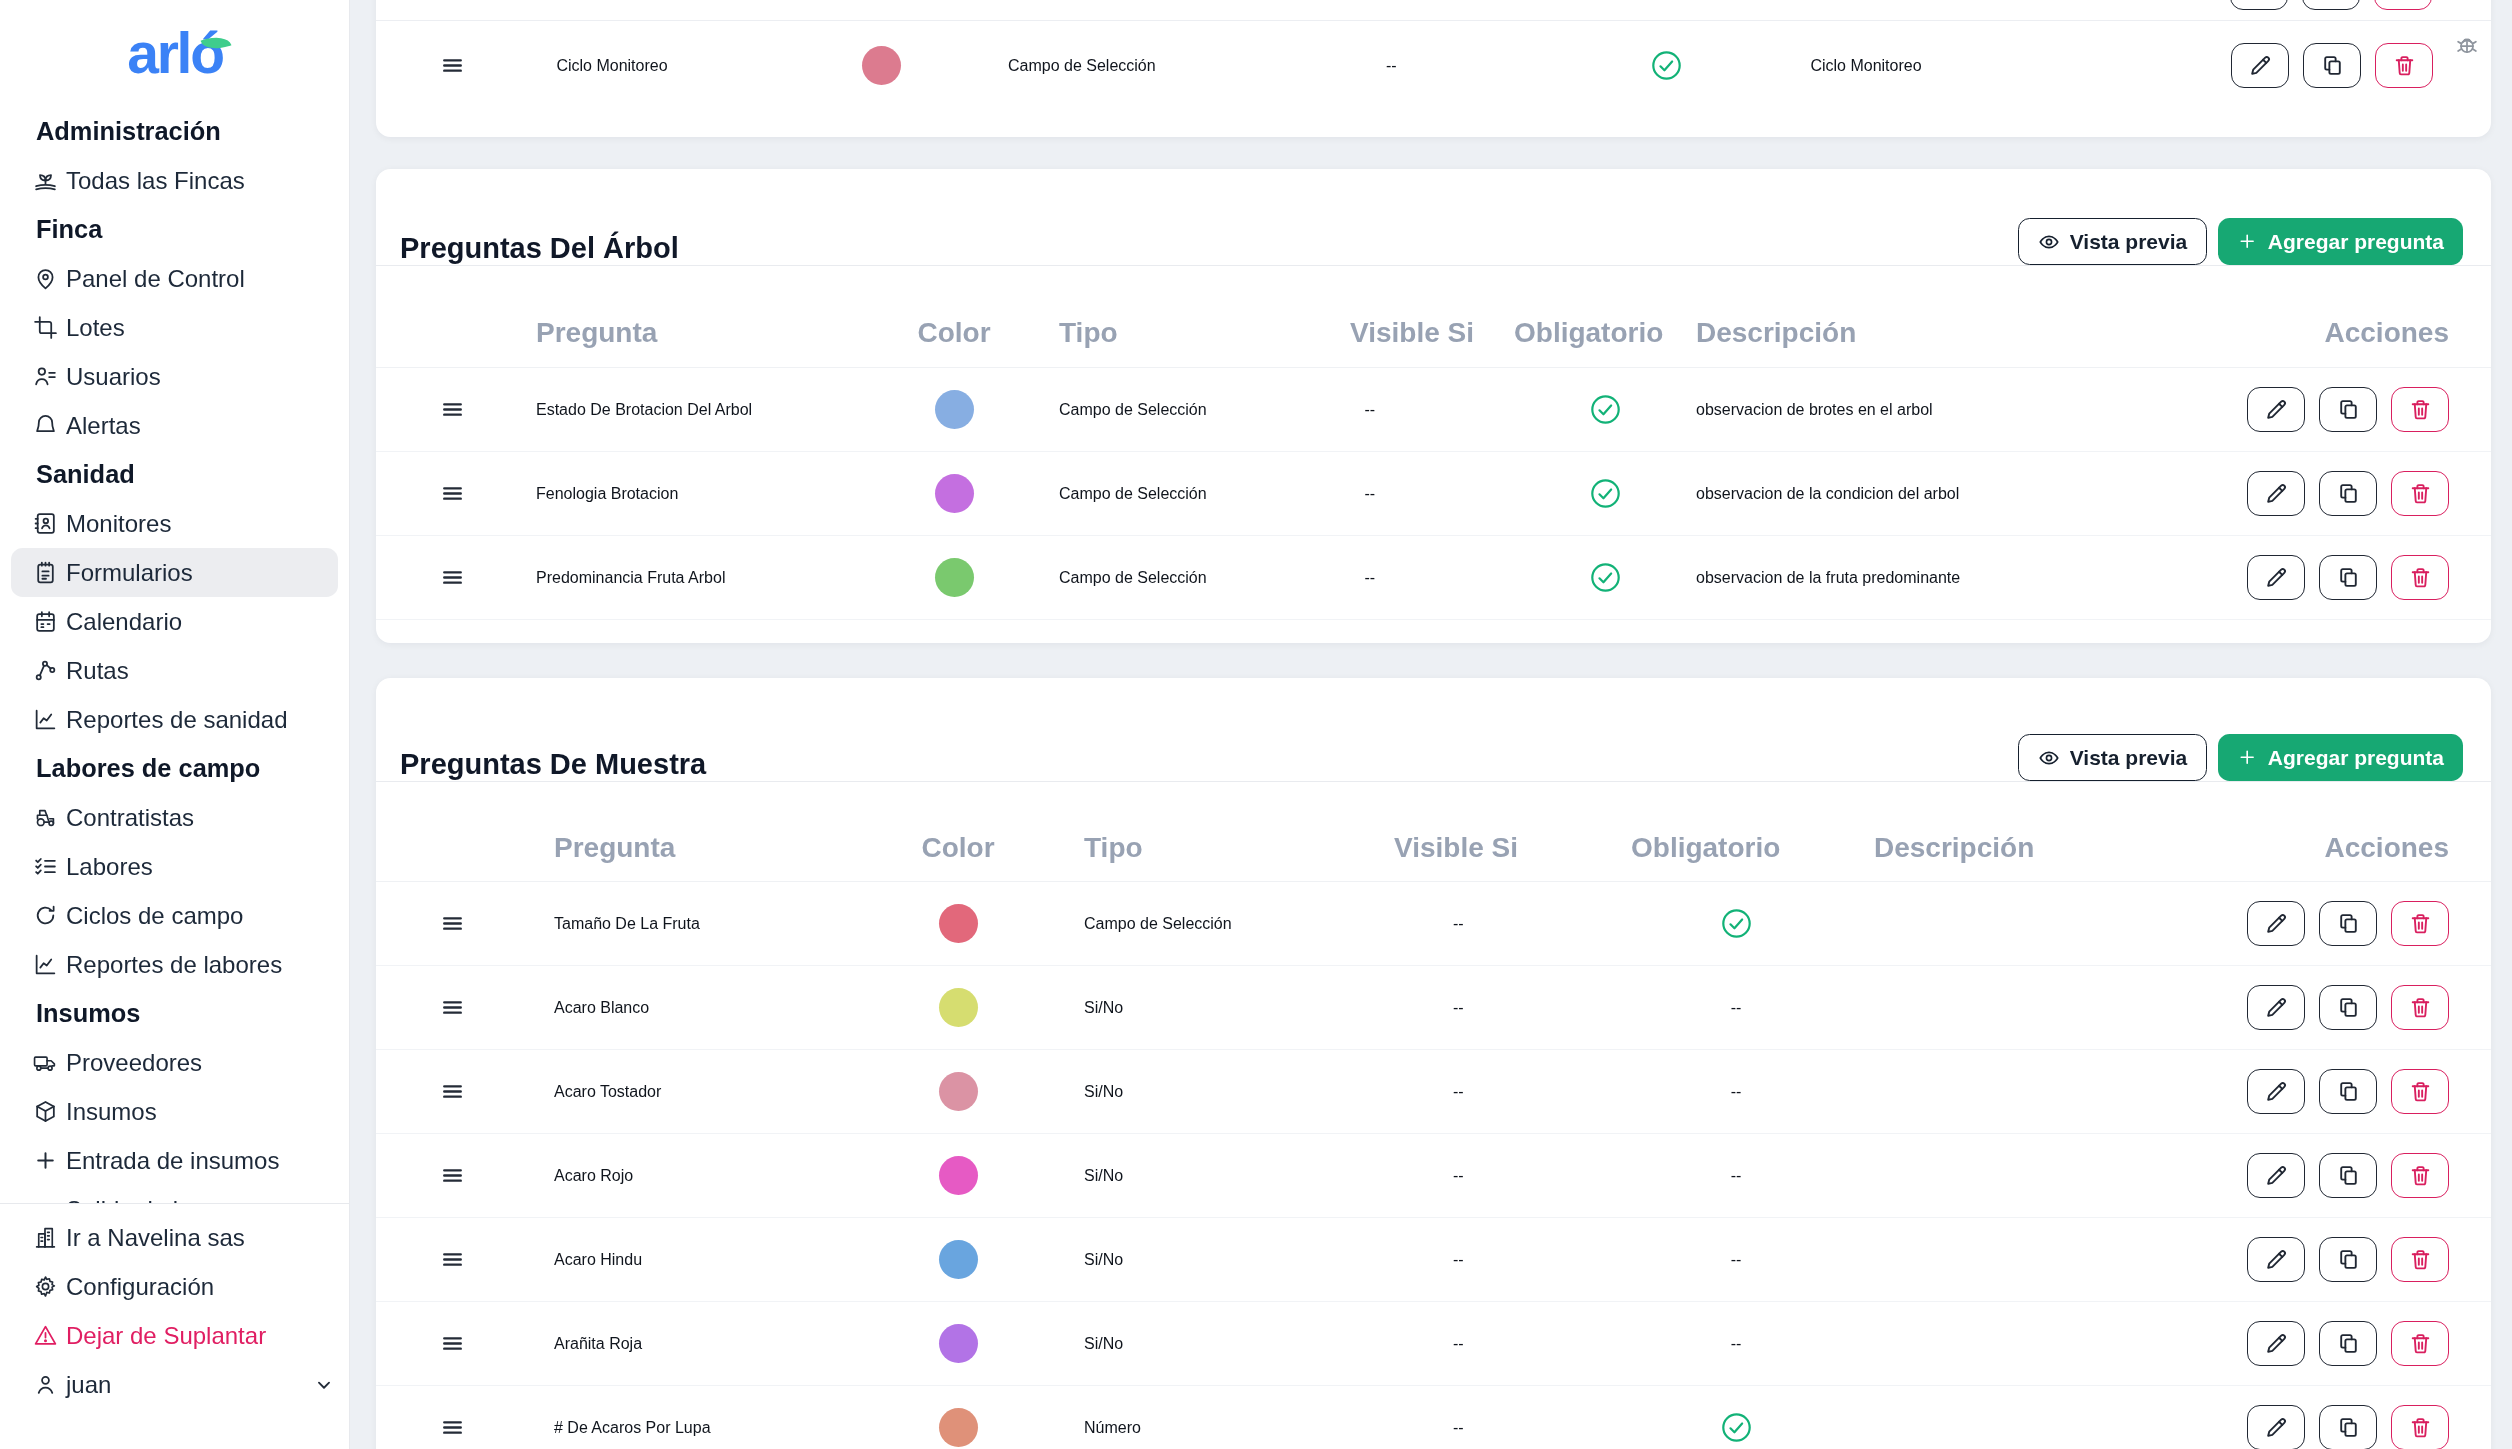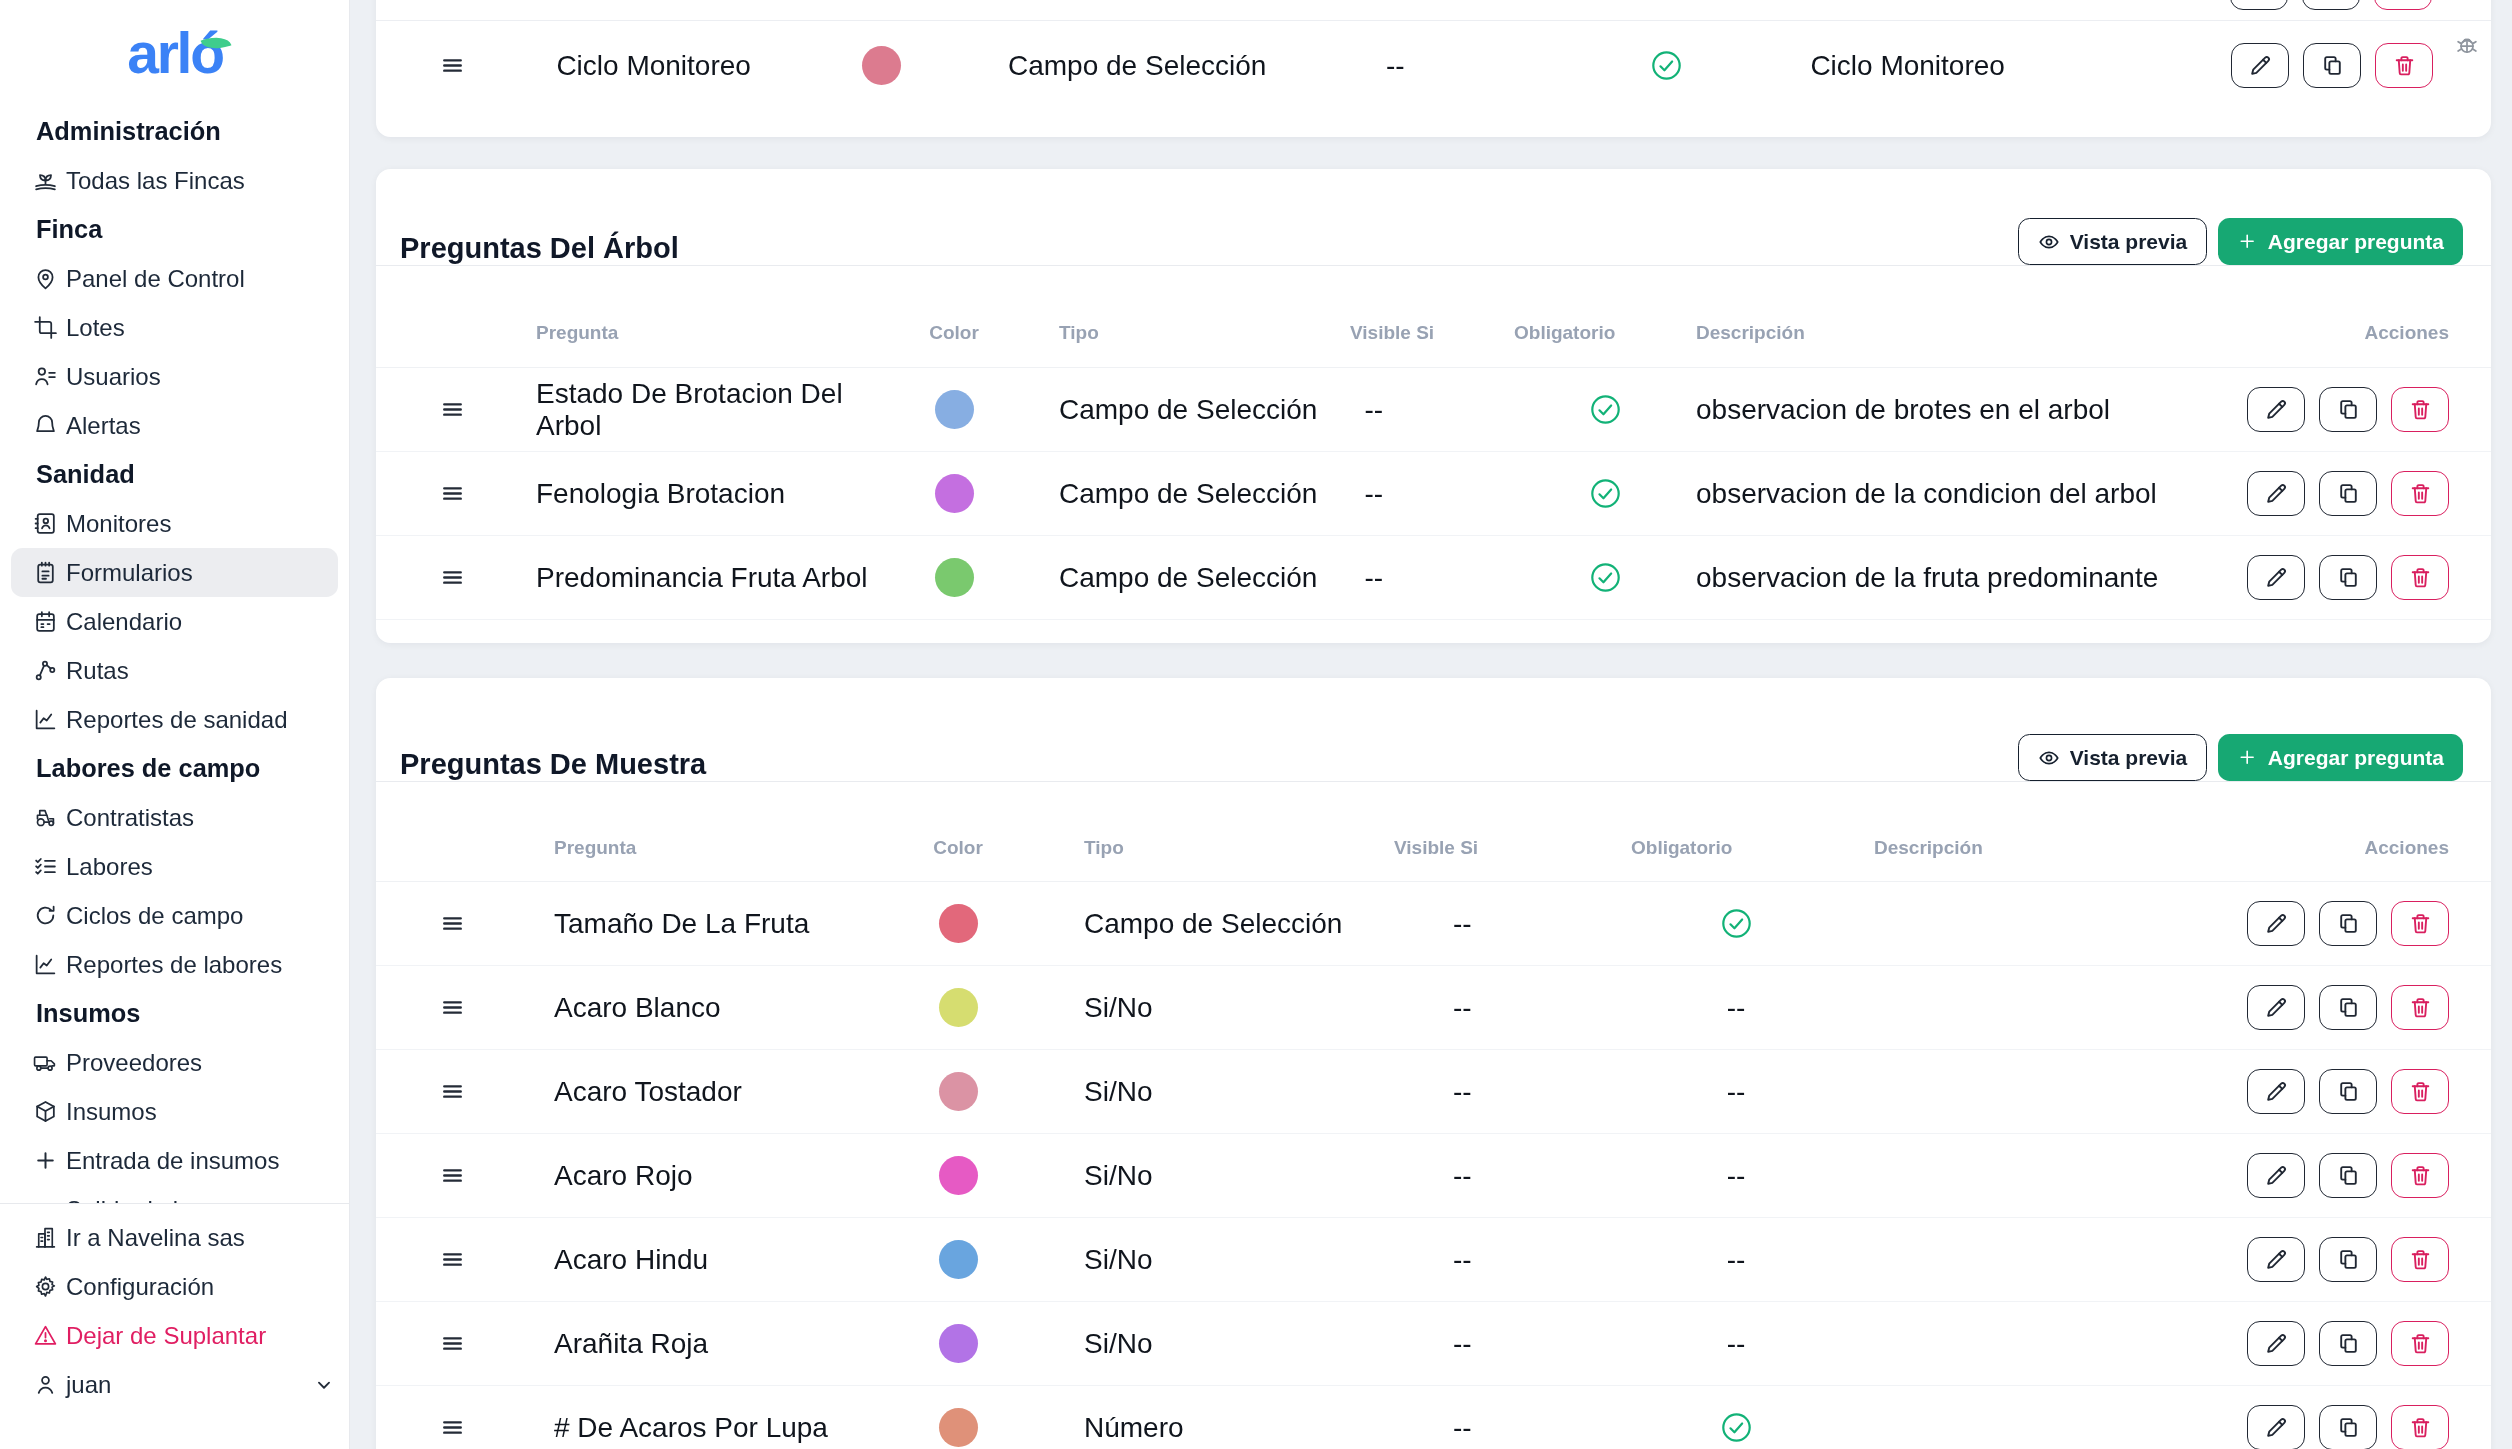--- a/index.html
+++ b/index.html
@@ -52,24 +52,24 @@
   .hbtns { display:flex; gap:11px; align-items:center; }
   .btn { height:47px; border-radius:11.6px; display:flex; align-items:center; cursor:pointer;
          font-size:21px; font-weight:600; font-family:inherit; }
   .btn-preview { background:#fff; border:1.8px solid #16202E; color:#16202E; padding:0 19px; gap:9.4px; }
   .btn-preview svg { width:22px; height:22px; }
   .btn-add { background:#17A873; border:none; color:#fff; padding:0 19px; gap:10.2px; }
   .btn-add svg { width:20.4px; height:20.4px; }
 
   
   .thead, .trow { display:grid; align-items:center; }
-  .thead { color:#98A2B3; font-size:19px; font-weight:600; border-bottom:1.5px solid #EFF1F4; }
+  .thead { color:#98A2B3; font-size:28px; font-weight:600; border-bottom:1.5px solid #EFF1F4; }
   #card-arbol .thead { height:102px; padding-top:33px; }
   #card-muestra .thead { height:100px; padding-top:33px; }
-  .trow { font-size:28px; color:#10151D; border-bottom:1.5px solid #F1F3F6; }
+  .trow { font-size:16px; color:#10151D; border-bottom:1.5px solid #F1F3F6; }
   #card-arbol .trow { height:84px; }
   #card-muestra .trow { height:84px; }
   #card-top .trow { height:89px; border-bottom:none; }
 
   .t0 { grid-template-columns:116px 283px 124px 327px 262px 269px 428px 204px; padding:0 59px 0 44px; }
   .t1 { grid-template-columns:116px 349px 138px 327px 164px 182px 549px 204px; padding:0 44px; }
   .t2 { grid-template-columns:116px 353px 138px 331px 240px 276px 371px 204px; padding:0 44px; }
 
   .c-drag { padding-left:18px; }
   .drag { width:29px; height:25px; color:#242B37; cursor:grab; }

